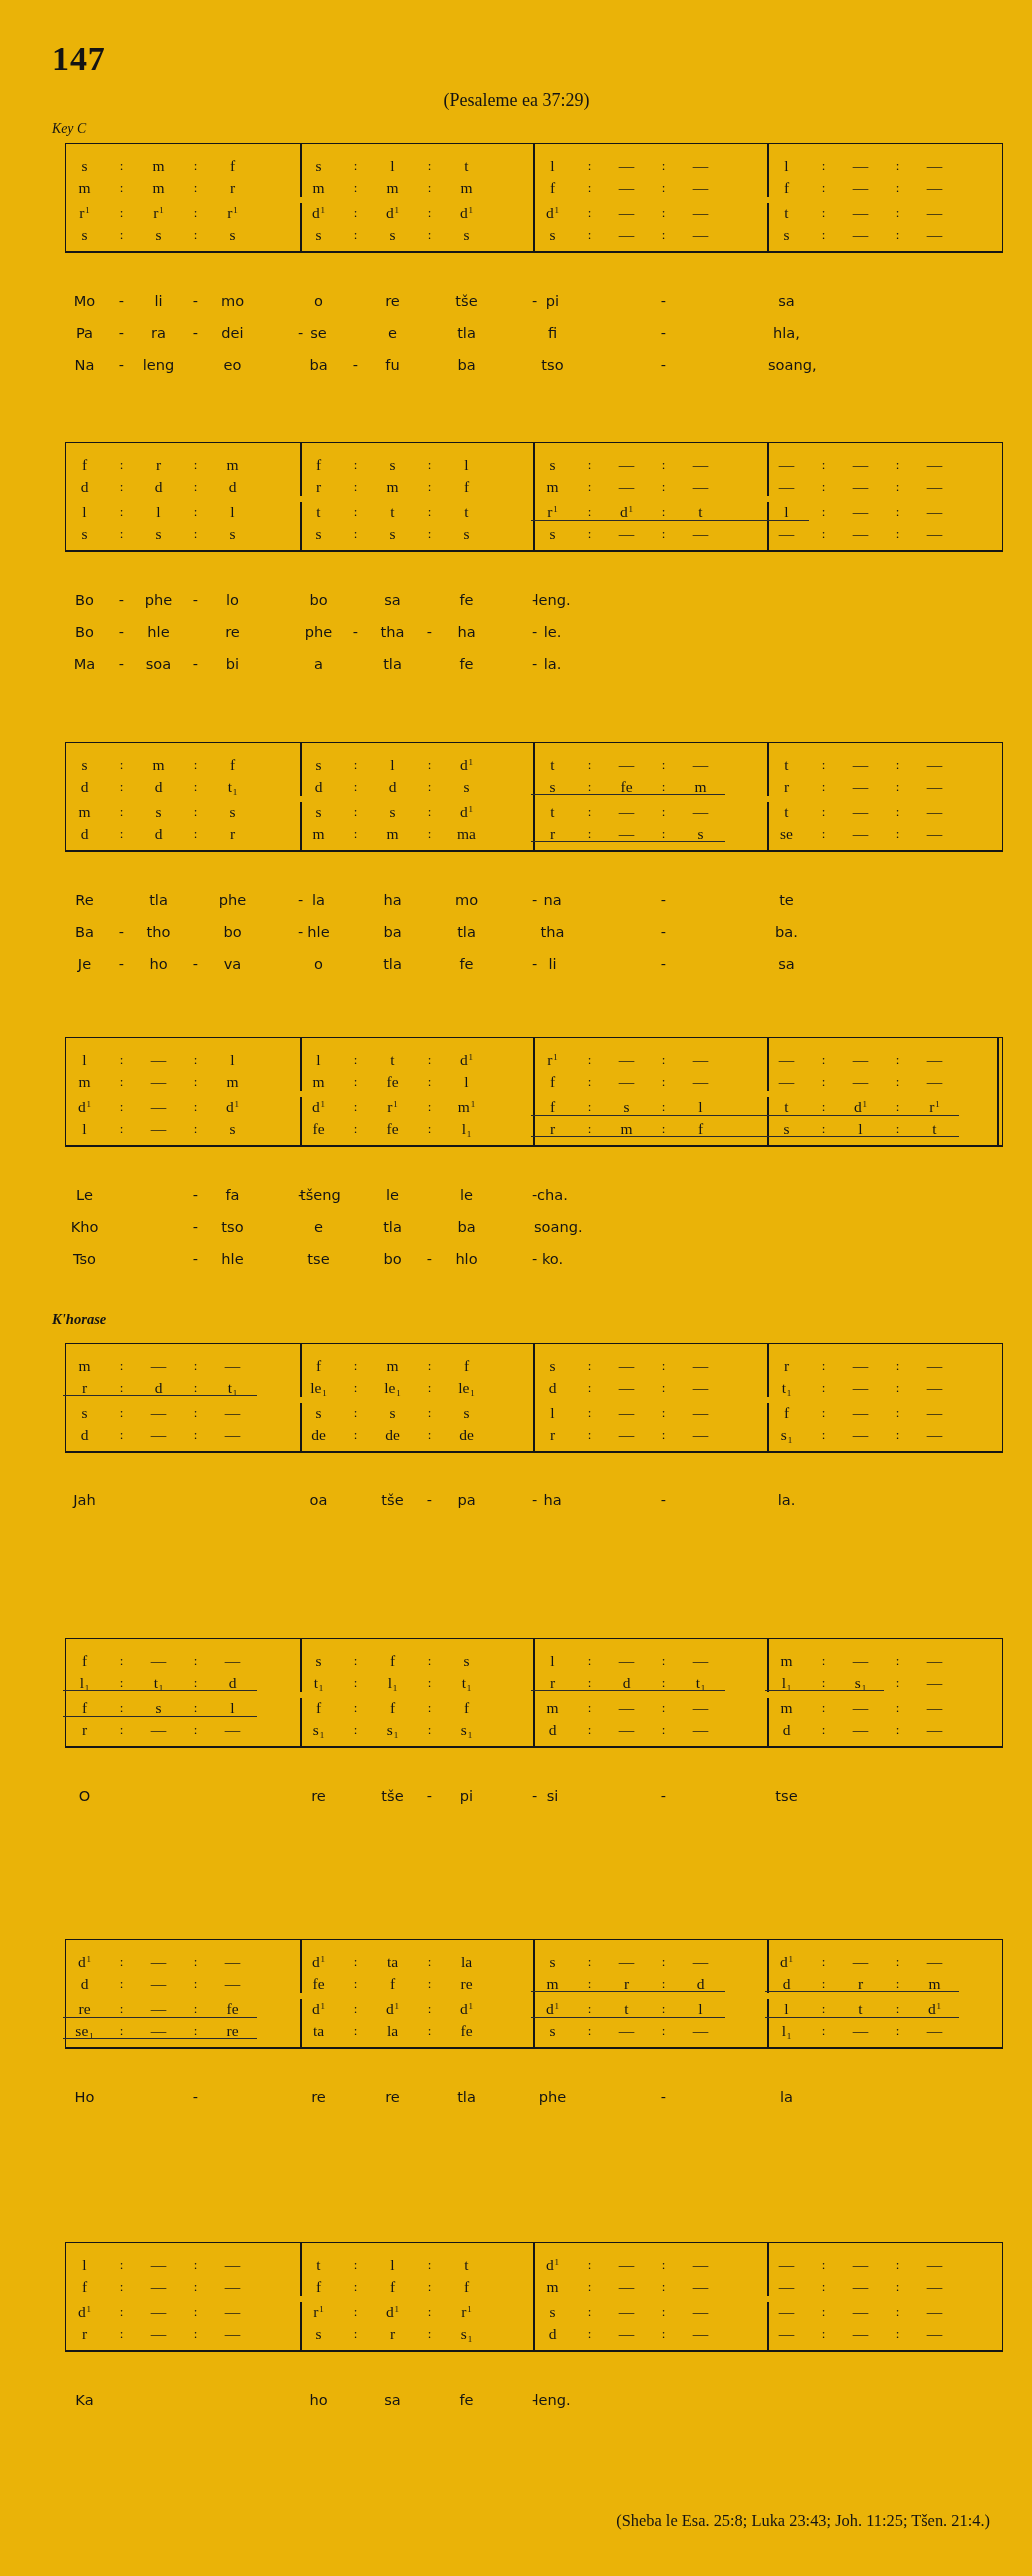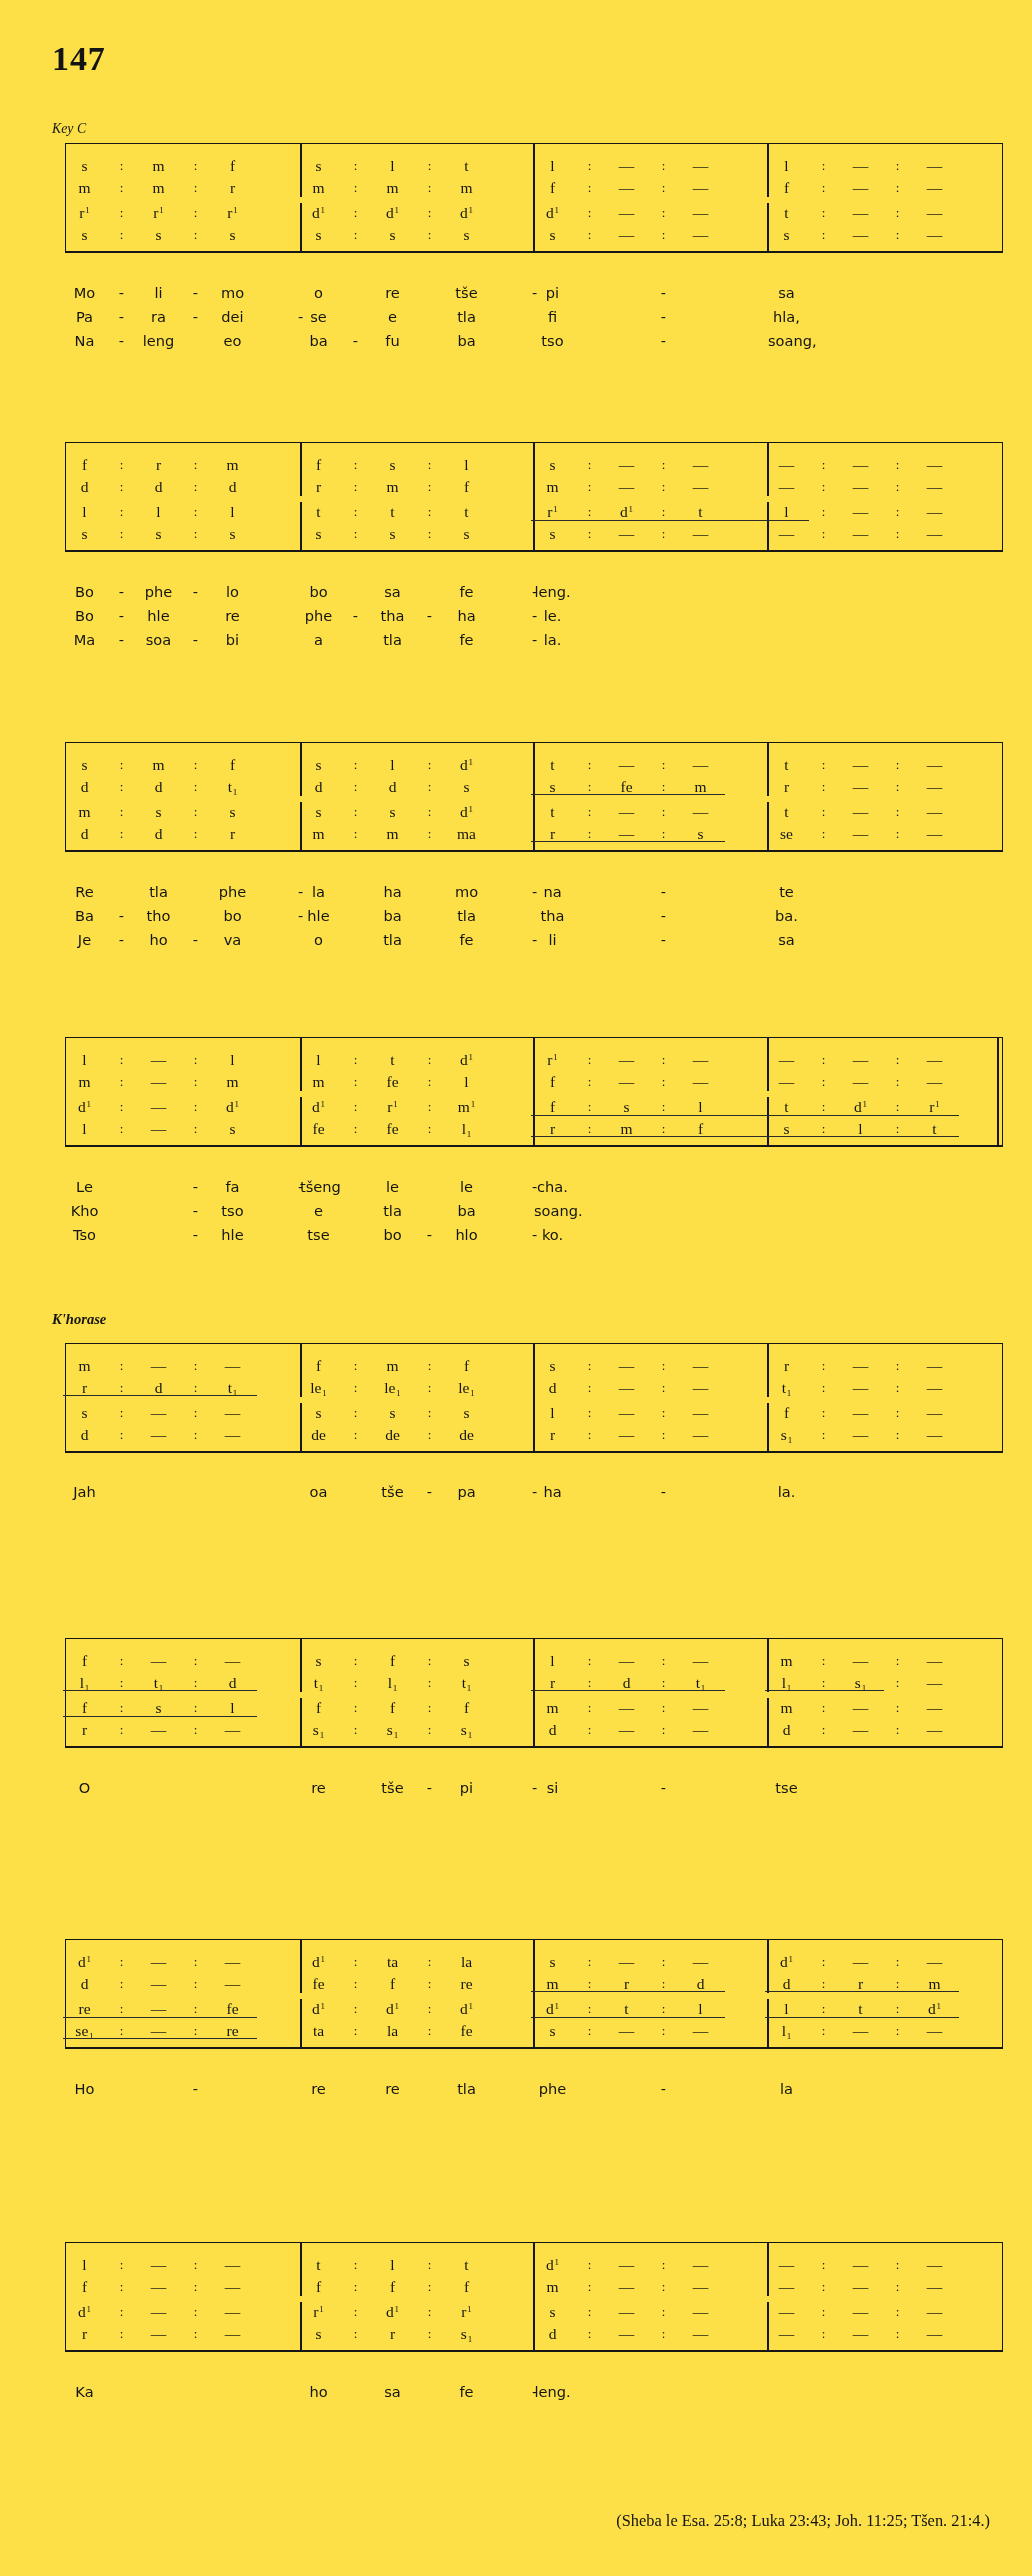--- a/index.html
+++ b/index.html
@@ -1,16 +1,16 @@
 <!DOCTYPE html>
 <html style="font-size:13.8px"><head>
 <meta charset="utf-8">
 <style>
   html,body{margin:0;padding:0;background:#fff;}
-  .page{position:relative;width:1033px;height:2576px;background:#fde047;overflow:hidden;
+  .page{position:relative;width:1033px;height:2576px;background:#eab308;overflow:hidden;
         font-family:"Liberation Serif","DejaVu Serif",serif;color:#141414;}
   .hymn-number{position:absolute;left:52px;top:40px;font-size:34px;font-weight:bold;letter-spacing:0.9px;}
   .hymn-title{position:absolute;left:0;right:0;top:38px;text-align:center;font-size:31px;
               font-weight:bold;font-style:italic;}
   .hymn-subtitle{position:absolute;left:0;right:0;top:90px;text-align:center;font-size:18px;}
   .key-label{position:absolute;left:52px;top:121px;font-size:13.8px;font-style:italic;}
   .chorus-label{position:absolute;left:52px;font-size:14.6px;font-style:italic;font-weight:bold;}
   .footer-refs{position:absolute;right:43px;top:2511px;font-size:16.4px;}
 
   .sysbox{position:absolute;left:65px;width:938px;height:110px;box-sizing:border-box;
@@ -26,30 +26,31 @@
   .oct.dn{top:3.4px;margin-left:0.9px;}
   .ul{position:absolute;top:18.5px;height:0;border-bottom:1.5px solid #2b2b2b;}
   .bar{position:absolute;width:1.5px;background:#161616;}
   .bar.full{top:0;bottom:0;}
   .bar.seg-top{top:0;height:53px;}
   .bar.seg-bot{top:59px;bottom:0;}
   .bar.endbar{left:auto;right:3.4px;top:0;bottom:0;width:1.7px;}
 
   .lyrics{position:absolute;left:66px;width:935px;
           font-family:"DejaVu Sans","Liberation Sans",sans-serif;}
-  .lrow{display:flex;height:24px;line-height:24px;}
+  .lrow{display:flex;height:24px;line-height:24px;margin-top:8px;}
   .lmeasure{position:relative;width:234px;flex:0 0 234px;}
   .lcell{text-align:center;font-size:14.6px;}
   .hb{position:absolute;right:-3.4px;top:0;font-size:14.6px;}
 </style>
 </head>
 <body>
 
 <div class="page">
   <div class="hymn-number">147</div>
+  <div class="hymn-subtitle">(Pesaleme ea 37:29)</div>
   <div class="key-label">Key C</div>
   <div id="score">
       <div class="sysbox" style="top: 143px;">
         <div class="bar seg-top" style="left: 234px;"></div>
         <div class="bar seg-bot" style="left: 234px;"></div>
         <div class="bar full" style="left: 467px;"></div>
         <div class="bar seg-top" style="left: 701px;"></div>
         <div class="bar seg-bot" style="left: 701px;"></div>
         <div class="vrow">
           <div class="measure">

